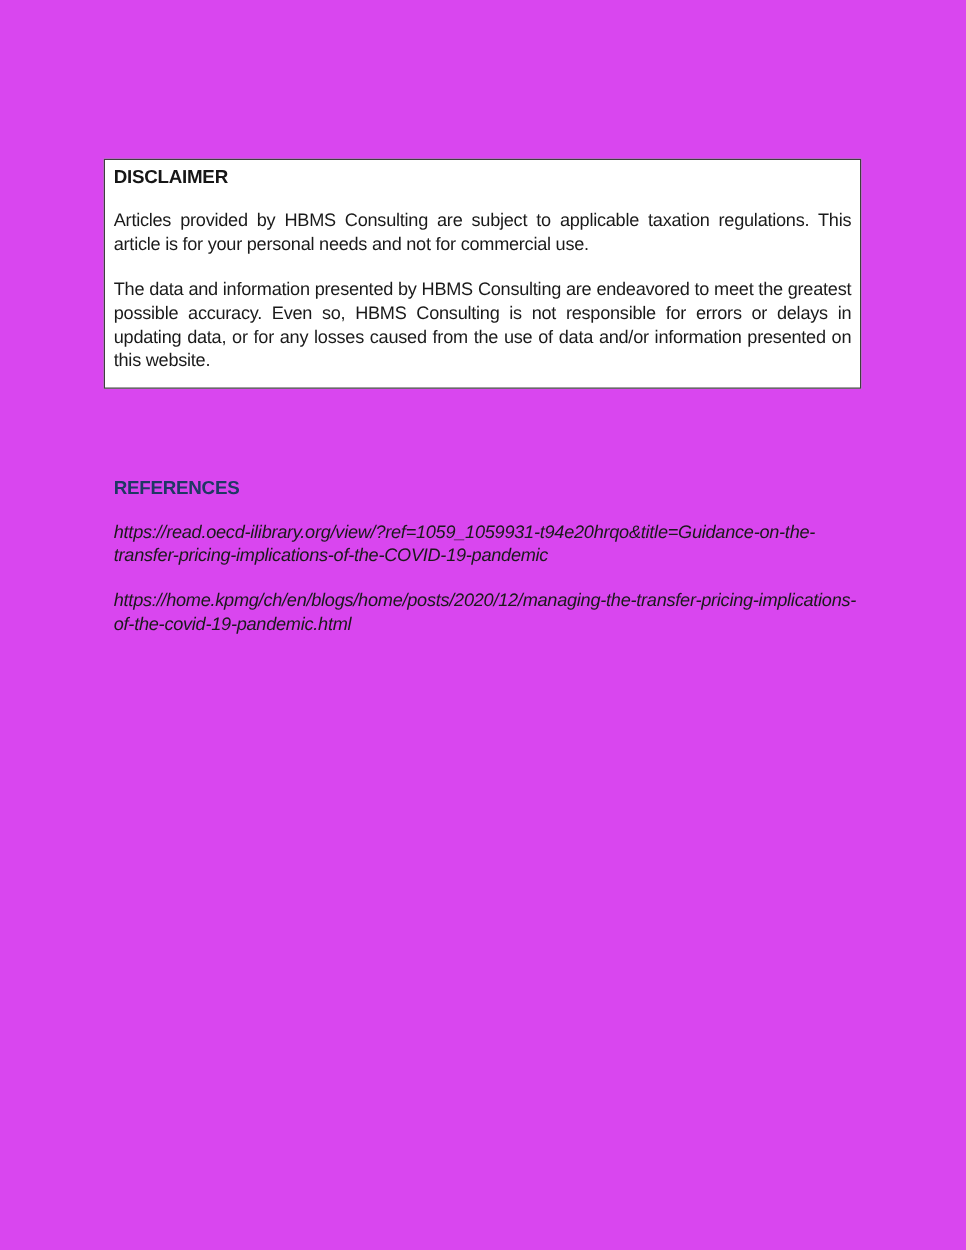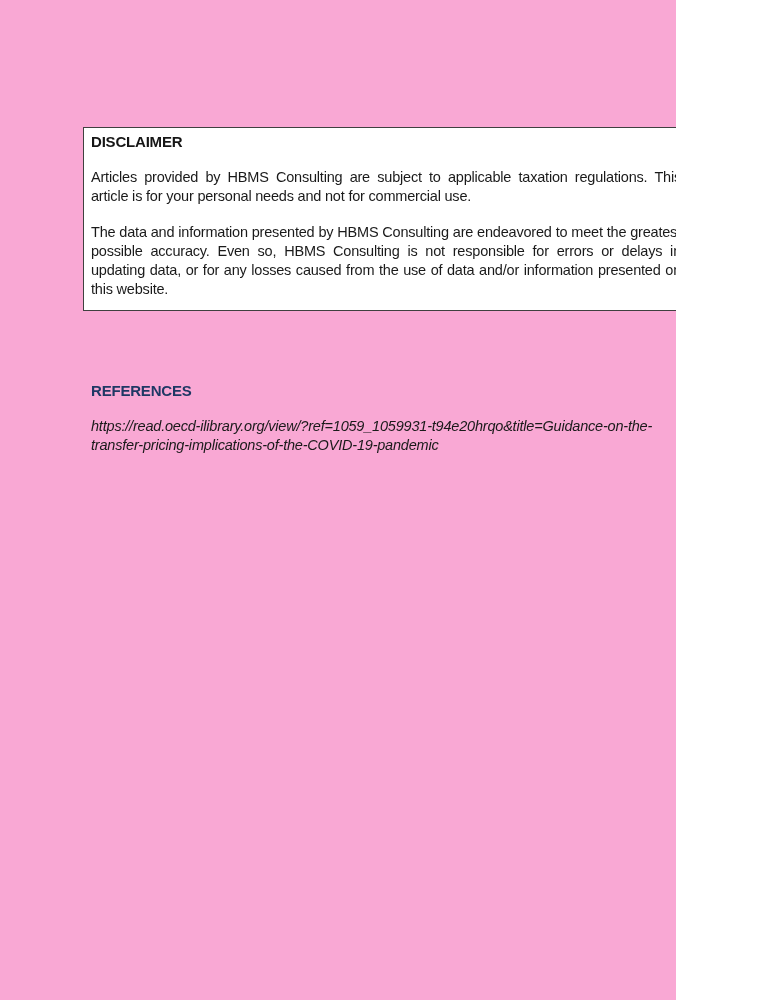--- a/index.html
+++ b/index.html
@@ -2,23 +2,23 @@
 <html><head>
 <meta charset="utf-8">
 <style>
   html, body {
     margin: 0;
     padding: 0;
     background: #ffffff;
   }
   .page {
     position: relative;
-    width: 676px;
+    width: 773px;
     height: 1000px;
-    background: #f9a8d4;
+    background: #d946ef;
     overflow: hidden;
     font-family: "Liberation Sans", sans-serif;
     color: #1a1a1a;
     font-size: 14.5px;
     letter-spacing: -0.2px;
     line-height: 19px;
   }
   .disclaimer-box {
     position: absolute;
     left: 83px;
@@ -62,15 +62,16 @@
 
   <div class="disclaimer-box" style="border-color: rgb(64, 64, 64);">
     <div class="box-title">DISCLAIMER</div>
     <p class="para">Articles provided by HBMS Consulting are subject to applicable taxation regulations. This article is for your personal needs and not for commercial use.</p>
     <p class="para">The data and information presented by HBMS Consulting are endeavored to meet the greatest possible accuracy. Even so, HBMS Consulting is not responsible for errors or delays in updating data, or for any losses caused from the use of data and/or information presented on this website.</p>
   </div>
 
   <div class="references-section">
     <div class="ref-title" style="color: rgb(31, 56, 100);">REFERENCES</div>
     <p class="ref-url">https://read.oecd-ilibrary.org/view/?ref=1059_1059931-t94e20hrqo&amp;title=Guidance-on-the-transfer-pricing-implications-of-the-COVID-19-pandemic</p>
+    <p class="ref-url">https://home.kpmg/ch/en/blogs/home/posts/2020/12/managing-the-transfer-pricing-implications-of-the-covid-19-pandemic.html</p>
   </div>
 
 </div>
 
 </body></html>

